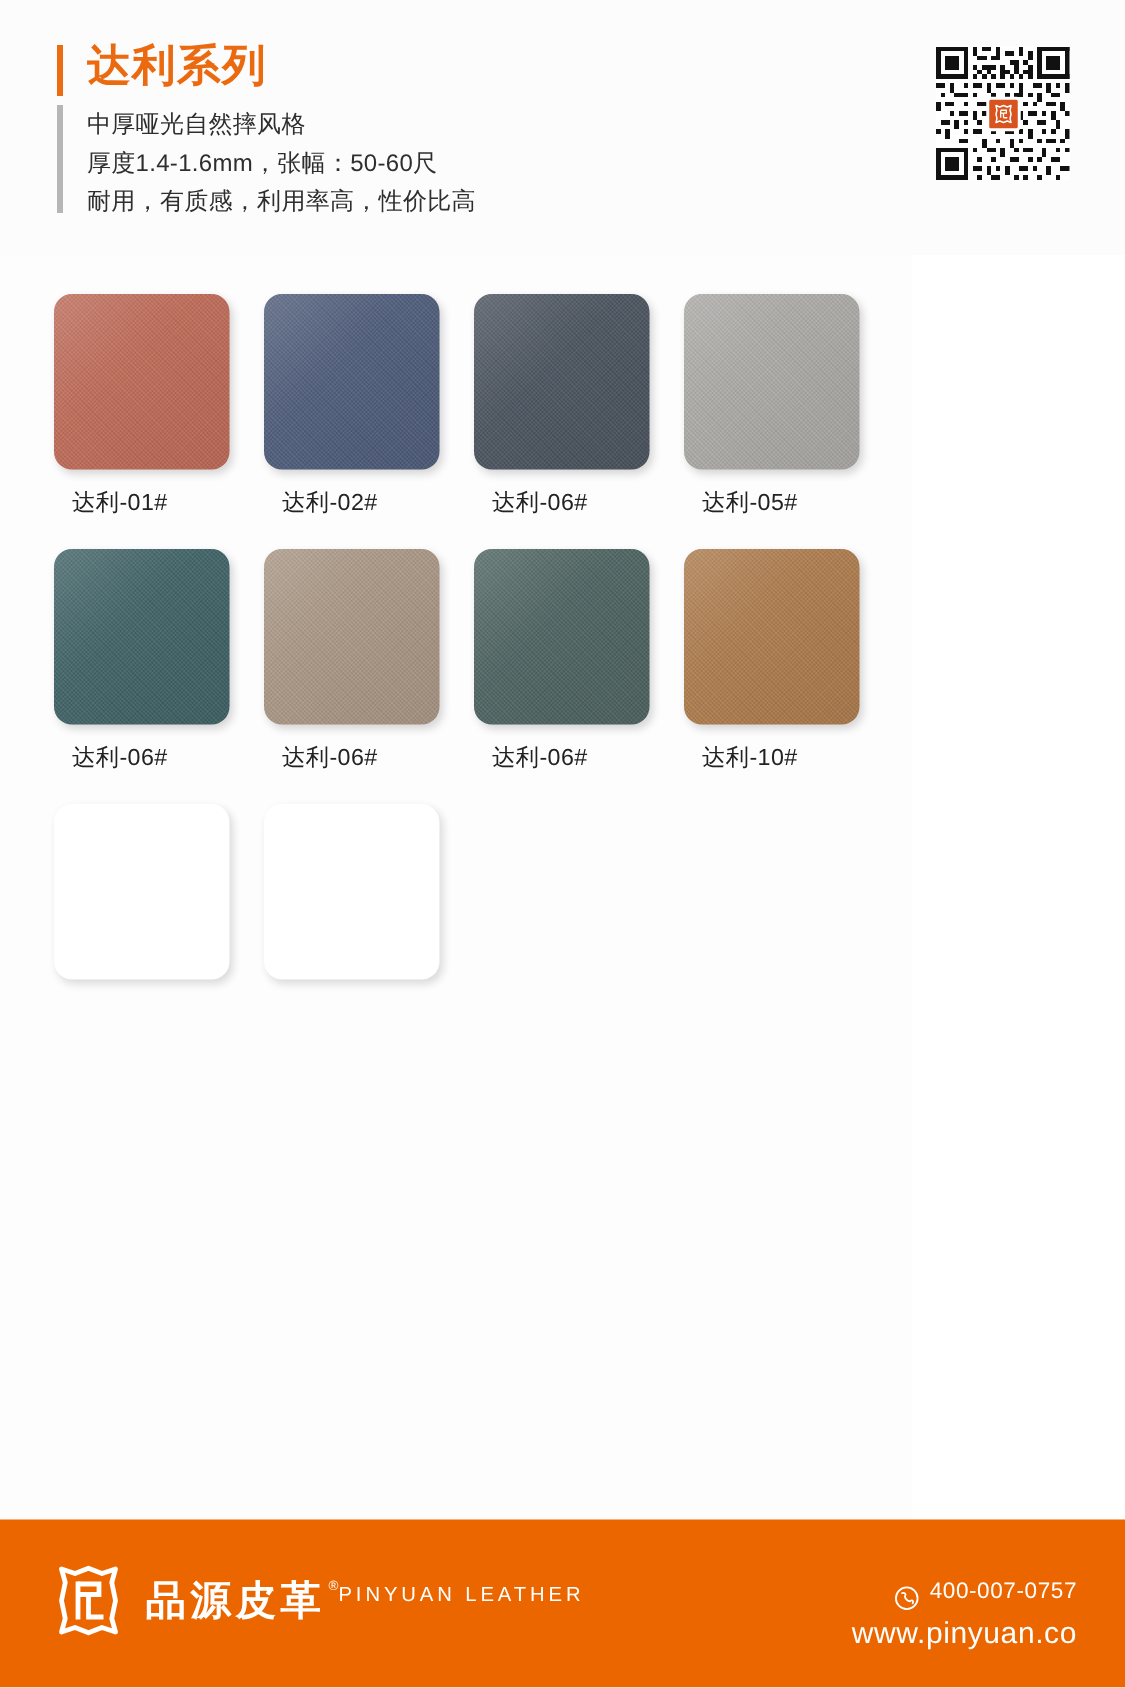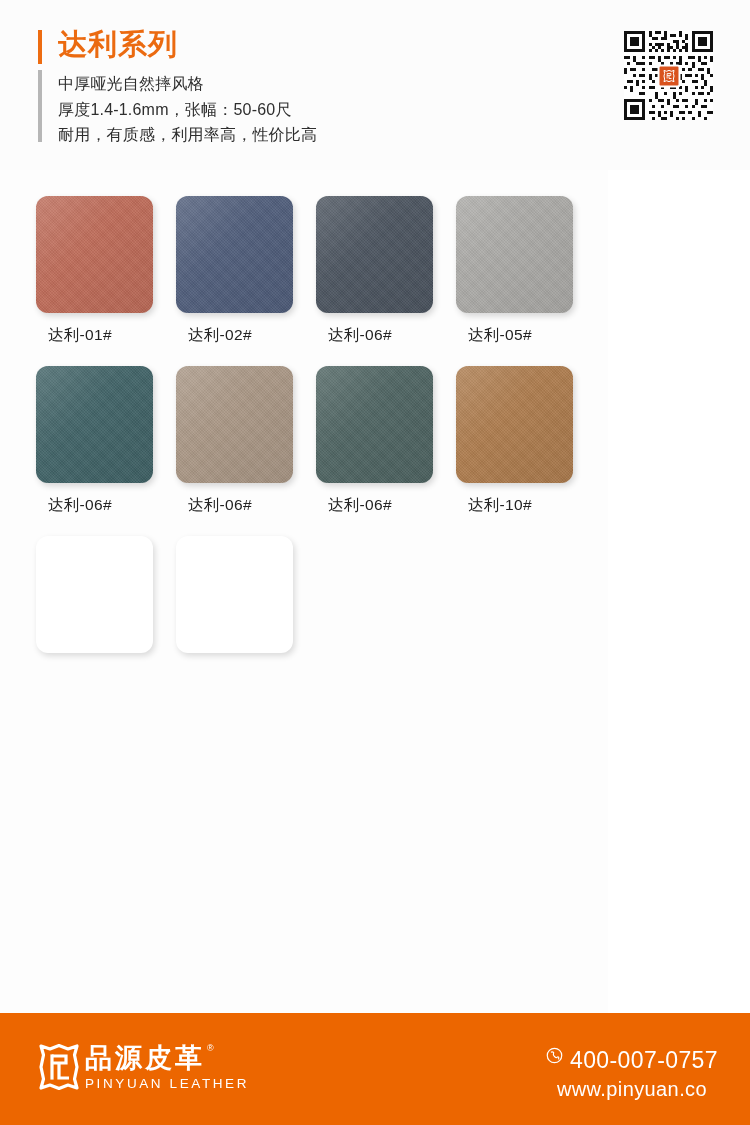--- a/index.html
+++ b/index.html
@@ -142,22 +142,23 @@
     background:#EC6600;
   }
   .footer-logo {
     position:absolute;
     left:33px; top:28px;
     display:flex;
     align-items:center;
   }
   .hide-mark { width:52px; height:52px; }
   .logo-words {
-    display:flex;
-    flex-direction:column;
+    margin-left:12px;
+    display:flex;
+    flex-direction:row;
     justify-content:center;
   }
   .logo-cn {
     display:flex;
     align-items:flex-start;
     color:#ffffff;
     font-size:27px;
     font-weight:bold;
     letter-spacing:3px;
     line-height:30px;
@@ -178,23 +179,23 @@
     text-align:center;
   }
   .footer-contact {
     position:absolute;
     right:32px; top:34px;
     text-align:right;
     color:#ffffff;
   }
   .phone-line {
     display:flex;
-    align-items:flex-start;
+    align-items:flex-end;
     justify-content:flex-end;
-    font-size:23px;
+    font-size:15px;
     letter-spacing:0.4px;
     line-height:27px;
   }
   .phone-icon {
     width:17px; height:17px;
     margin-right:7px;
     flex:0 0 auto;
   }
   .web-line {
     font-size:20px;

